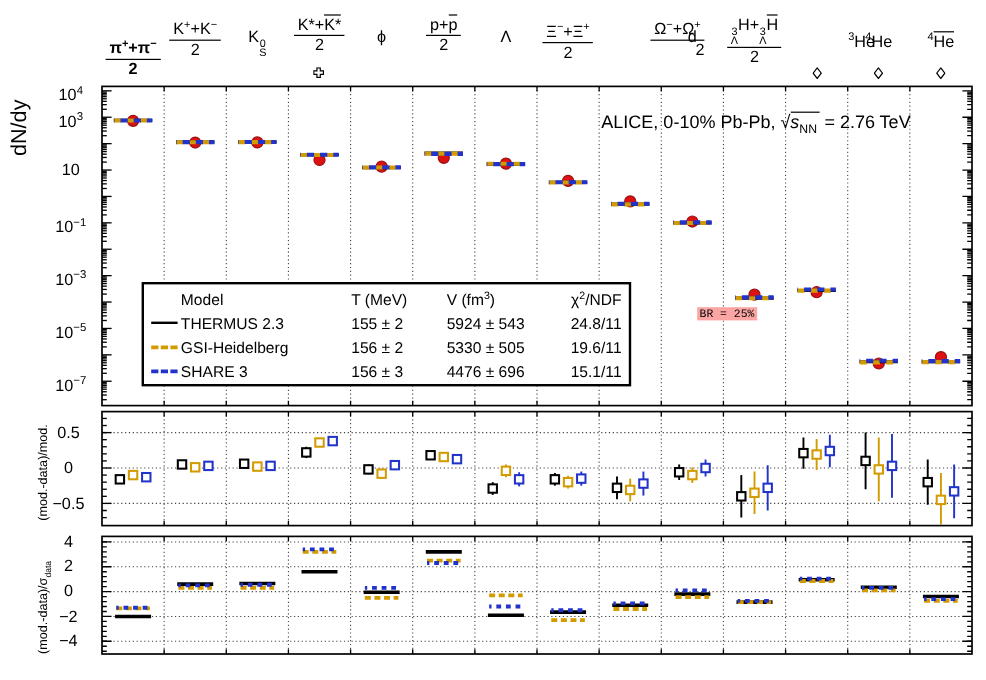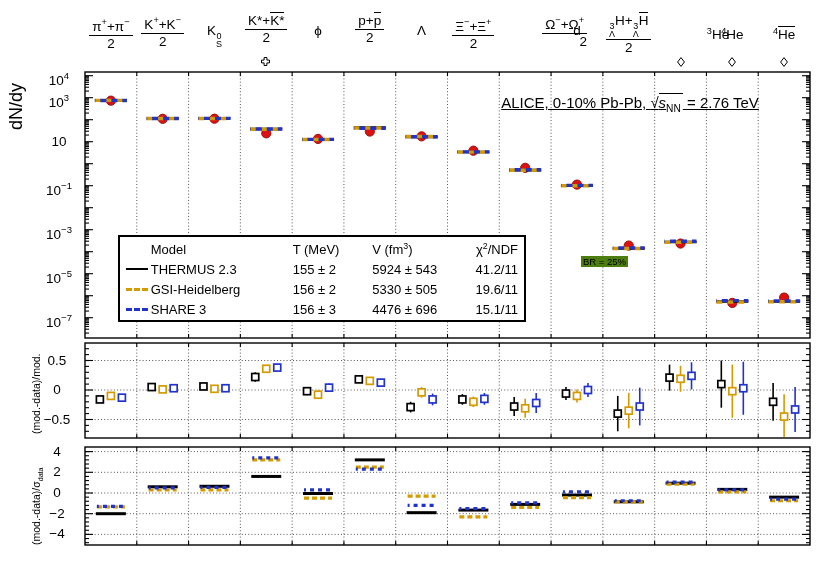--- a/index.html
+++ b/index.html
@@ -14,26 +14,26 @@
   sup{font-size:68%;}
   sub{font-size:68%;}
   .ol{border-top:1.3px solid #000;padding-top:0px;}
   .ss{display:inline-flex;flex-direction:column;vertical-align:-4px;font-size:9px;line-height:8px;text-align:center;}
   .flag{position:absolute;}
   .ticklab{position:absolute;text-align:center;font-size:13.5px;line-height:16px;white-space:nowrap;}
   .ticklab sup{font-size:9.5px;}
   .ylab-top{position:absolute;left:6px;top:130px;font-size:18px;transform:rotate(-90deg);transform-origin:0 0;white-space:nowrap;}
   .ylab-mid{position:absolute;left:30px;top:434px;font-size:10.5px;transform:rotate(-90deg);transform-origin:0 0;white-space:nowrap;}
   .ylab-bot{position:absolute;left:30px;top:545px;font-size:10.5px;transform:rotate(-90deg);transform-origin:0 0;white-space:nowrap;}
-  .title{position:absolute;left:460px;top:94px;width:340px;text-align:center;font-size:15px;white-space:nowrap;text-decoration:underline;}
+  .title{position:absolute;left:460px;top:94px;width:340px;text-align:center;font-size:15px;white-space:nowrap;}
   .title .rt{border-top:1.4px solid #000;padding:0 2px 0 0;}
   .title i{font-style:italic;}
   .annbox{position:absolute;left:112px;top:186px;background:#fff;padding:2px 8px 3px 4px;font-size:10.5px;line-height:19px;}
   .annrow{display:flex;align-items:center;gap:5px;white-space:nowrap;}
-  .brnote{position:absolute;left:581px;top:256px;background:#4d7c0f;font-size:9.5px;padding:0 2px;}
+  .brnote{position:absolute;left:581px;top:256px;background:#fca5a5;font-size:9.5px;padding:0 2px;font-family:Liberation Mono, monospace;}
   .legend{position:absolute;left:118px;top:235px;width:408px;height:87px;background:#fff;
           border:2px solid #000;box-sizing:border-box;font-size:13px;}
   .lrow{display:flex;align-items:center;height:20px;padding:0 6px 0 6px;justify-content:center;}
   .lrow.first{margin-top:2px;}
   .lc-sw{width:24px;display:flex;align-items:center;}
   .lc-sw span{display:block;width:22px;height:0;}
   .lc-model{width:150px;padding-left:2px;}
   .lc-t{width:84px;}
   .lc-v{width:102px;}
   .lc-chi{width:52px;text-align:right;}
@@ -657,21 +657,21 @@
         <line x1="769.1071428571429" x2="799.1071428571429" y1="497.14" y2="497.14" stroke="#000000" stroke-width="3"></line>
         <line x1="770.1071428571429" x2="798.1071428571429" y1="500.7625" y2="500.7625" stroke="#d39b00" stroke-width="3.2" stroke-dasharray="5 3"></line>
         <line x1="770.1071428571429" x2="798.1071428571429" y1="499.21" y2="499.21" stroke="#2233cc" stroke-width="3.2" stroke-dasharray="4 4" stroke-dashoffset="2"></line>
       </g>
       <rect x="85" y="72" width="725" height="266" fill="none" stroke="#000000" stroke-width="1.4"></rect>
       <rect x="85" y="343" width="725" height="95" fill="none" stroke="#000000" stroke-width="1.4"></rect>
       <rect x="85" y="447" width="725" height="98" fill="none" stroke="#000000" stroke-width="1.4"></rect>
     </svg>
 
   <div class="ov" id="species-labels">
-      <div class="sp-label" style="left:65.89285714285714px;top:15px;width:90px;"><span class="frac"><span class="num">π<sup>+</sup>+π<sup>−</sup></span><span class="den">2</span></span></div>
+      <div class="sp-label" style="left:65.89285714285714px;top:29px;width:90px;font-weight:bold;"><span class="frac"><span class="num">π<sup>+</sup>+π<sup>−</sup></span><span class="den">2</span></span></div>
       <div class="sp-label" style="left:117.67857142857144px;top:13px;width:90px;"><span class="frac"><span class="num">K<sup>+</sup>+K<sup>−</sup></span><span class="den">2</span></span></div>
       <div class="sp-label" style="left:169.46428571428572px;top:23px;width:90px;"><span class="single">K<span class="ss">
             <span>0</span>
             <span>S</span>
           </span></span></div>
       <div class="sp-label" style="left:221.25px;top:13px;width:90px;"><span class="frac"><span class="num">K*+<span class="ol">K*</span></span><span class="den">2</span></span></div>
       <div class="flag" style="left:261.25px;top:52px;"><svg width="9" height="9" viewBox="0 0 9 9">
           <path d="M3.1 0.5 H5.9 V3.1 H8.5 V5.9 H5.9 V8.5 H3.1 V5.9 H0.5 V3.1 H3.1 Z" fill="#fff" stroke="#000" stroke-width="1"></path>
         </svg></div>
       <div class="sp-label" style="left:273.0357142857143px;top:23px;width:90px;"><span class="single">ϕ</span></div>
@@ -735,21 +735,21 @@
       <span class="lc-v">V (fm<sup>3</sup>)</span>
       <span class="lc-chi">χ<sup>2</sup>/NDF</span>
     </div>
     <div class="lrow">
       <span class="lc-sw">
           <span class="sw-thermus"></span>
         </span>
       <span class="lc-model">THERMUS 2.3</span>
       <span class="lc-t">155 ± 2</span>
       <span class="lc-v">5924 ± 543</span>
-      <span class="lc-chi">41.2/11</span>
+      <span class="lc-chi">24.8/11</span>
     </div>
     <div class="lrow">
       <span class="lc-sw">
           <span class="sw-gsi"></span>
         </span>
       <span class="lc-model">GSI-Heidelberg</span>
       <span class="lc-t">156 ± 2</span>
       <span class="lc-v">5330 ± 505</span>
       <span class="lc-chi">19.6/11</span>
     </div>

